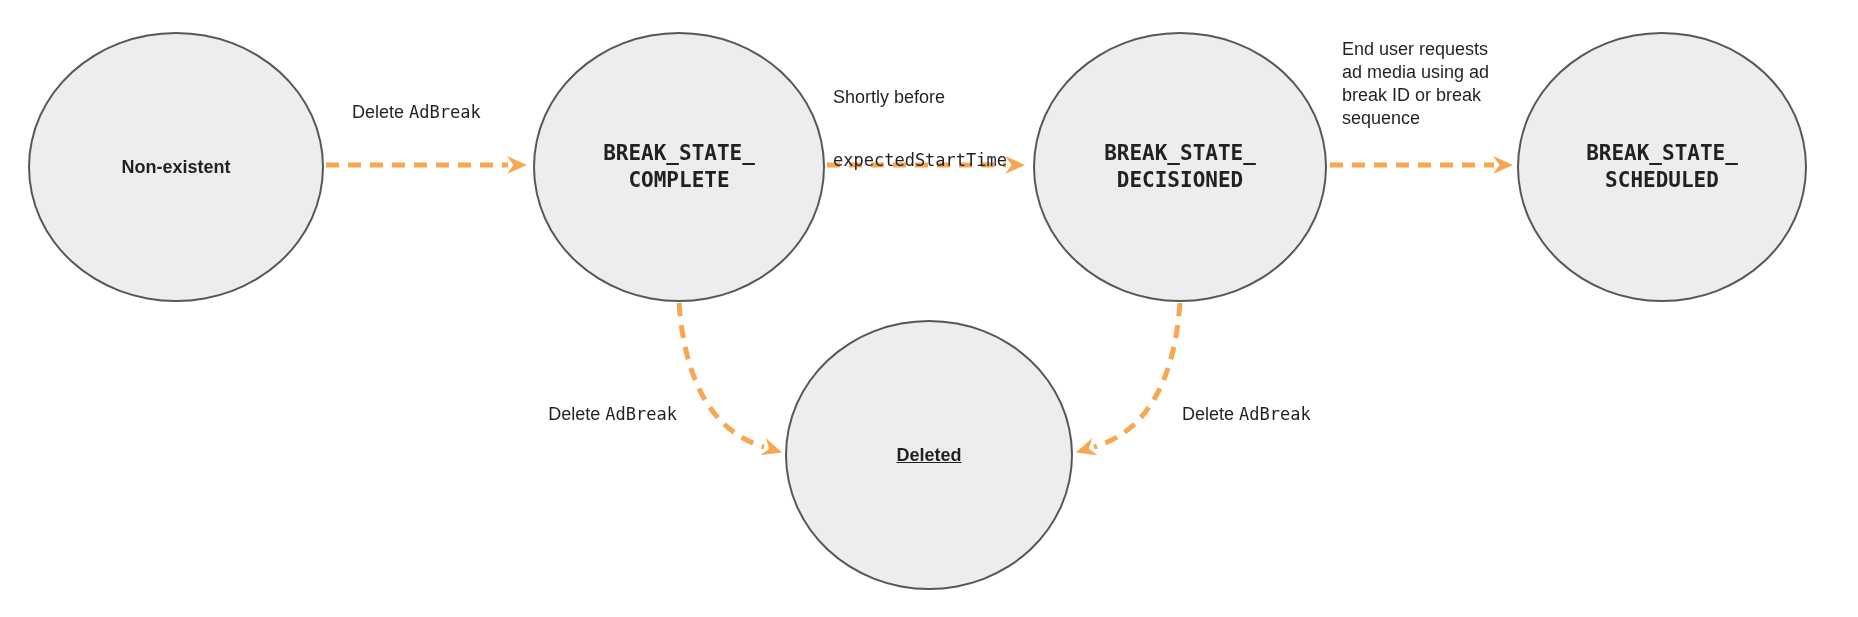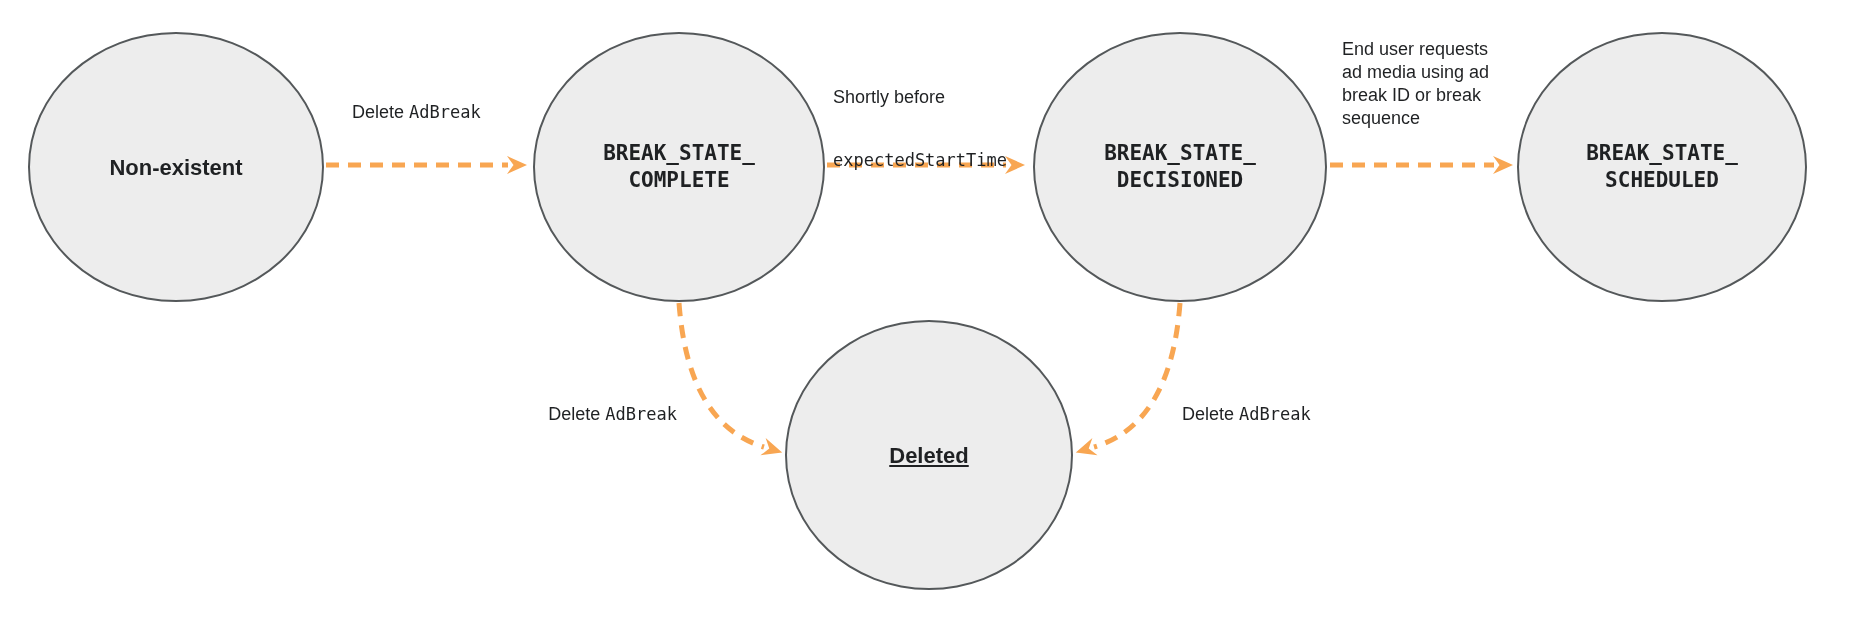--- a/index.html
+++ b/index.html
@@ -35,21 +35,21 @@
     align-items:center;
     justify-content:center;
     text-align:center;
     box-sizing:border-box;
     color:var(--text);
   }
   .node .line{display:block;}
   .node.sans .line{
     font-family:"Liberation Sans",sans-serif;
     font-weight:bold;
-    font-size:22px;
+    font-size:18px;
     line-height:27px;
     text-align:center;
   }
   .node.mono .line{
     font-family:"DejaVu Sans Mono",monospace;
     font-weight:bold;
     font-size:21px;
     line-height:27px;
     letter-spacing:0px;
   }

